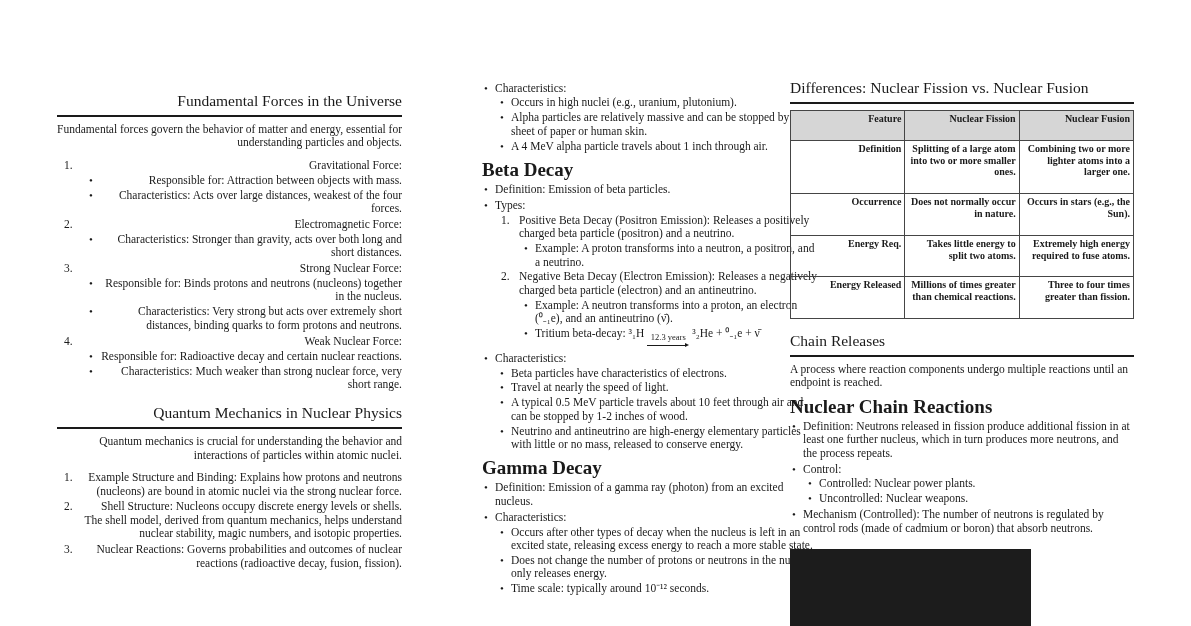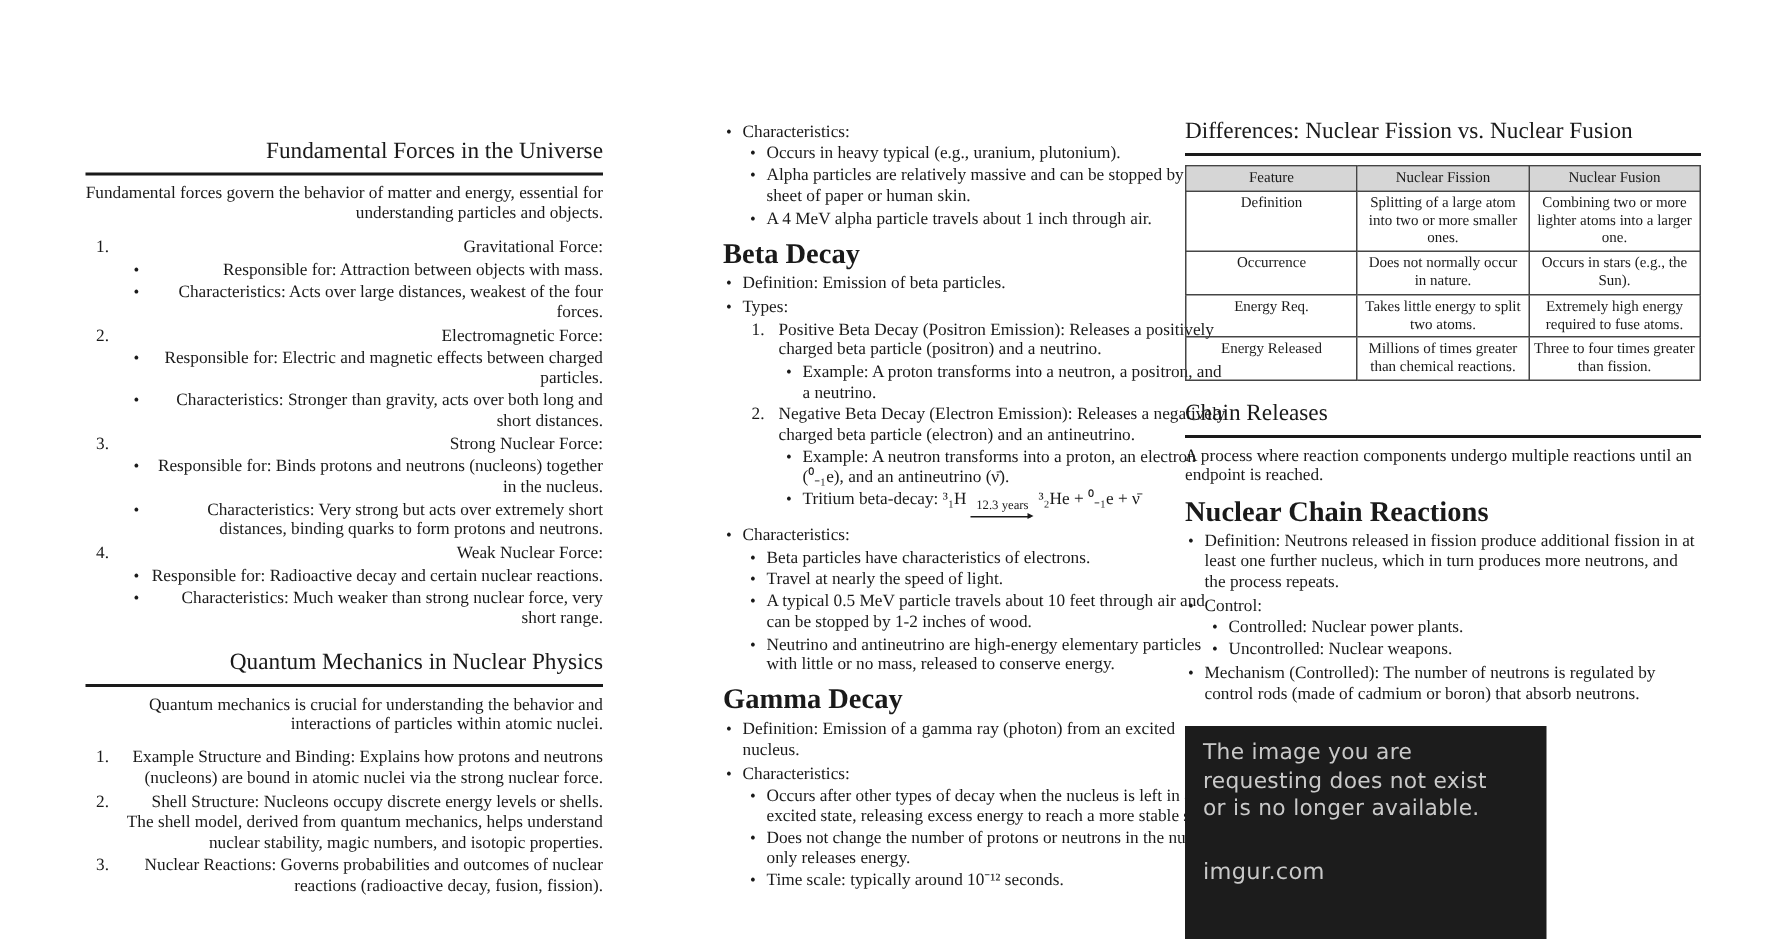--- a/index.html
+++ b/index.html
@@ -42,22 +42,22 @@
   .stack-arrow .arr::after {
     content:""; position:absolute; right:0; top:1px;
     border-left:4px solid #1a1a1a; border-top:2.5px solid transparent; border-bottom:2.5px solid transparent;
   }
 
   table.cmp-table {
     border-collapse:collapse; width:100%; margin:6px 0 0 0;
     font-size:10px; line-height:11.8px; table-layout:fixed;
   }
   .cmp-table th, .cmp-table td {
-    border:1px solid #454545; padding:2px 3px 2px 3px;
-    text-align:center; vertical-align:top; font-weight:normal; overflow:hidden;
+    border:1px solid #454545; padding:2px 3px 15px 3px;
+    text-align:right; vertical-align:top; font-weight:bold; overflow:hidden;
   }
   .cmp-table th { background:#d6d6d6; }
 
   .imgbox {
     margin-top:14px; width:241px; height:150px; background:#1c1c1c;
     position:relative; padding:9px 12px; color:#c9c9c9;
     font-family:"DejaVu Sans", sans-serif;
   }
   .imgbox .msg { width:204px; font-size:14.5px; line-height:18.5px; letter-spacing:0.2px; }
   .imgbox .site { position:absolute; left:12px; top:88px; font-size:15px; letter-spacing:0.2px; }
@@ -68,21 +68,20 @@
 <div class="col" id="col-left">
   <div class="h2">Fundamental Forces in the Universe</div>
   <div class="para">Fundamental forces govern the behavior of matter and energy, essential for understanding particles and objects.</div>
   <div>
       <ol class="nlist top-ol">
         <li data-marker="1."><span>Gravitational Force:</span><ul class="nlist">
             <li><span>Responsible for: Attraction between objects with mass.</span></li>
             <li><span>Characteristics: Acts over large distances, weakest of the four forces.</span></li>
           </ul></li>
         <li data-marker="2."><span>Electromagnetic Force:</span><ul class="nlist">
-            <li><span>Responsible for: Electric and magnetic effects between charged particles.</span></li>
             <li><span>Characteristics: Stronger than gravity, acts over both long and short distances.</span></li>
           </ul></li>
         <li data-marker="3."><span>Strong Nuclear Force:</span><ul class="nlist">
             <li><span>Responsible for: Binds protons and neutrons (nucleons) together in the nucleus.</span></li>
             <li><span>Characteristics: Very strong but acts over extremely short distances, binding quarks to form protons and neutrons.</span></li>
           </ul></li>
         <li data-marker="4."><span>Weak Nuclear Force:</span><ul class="nlist">
             <li><span>Responsible for: Radioactive decay and certain nuclear reactions.</span></li>
             <li><span>Characteristics: Much weaker than strong nuclear force, very short range.</span></li>
           </ul></li>
@@ -96,21 +95,21 @@
         <li data-marker="2."><span>Shell Structure: Nucleons occupy discrete energy levels or shells. The shell model, derived from quantum mechanics, helps understand nuclear stability, magic numbers, and isotopic properties.</span></li>
         <li data-marker="3."><span>Nuclear Reactions: Governs probabilities and outcomes of nuclear reactions (radioactive decay, fusion, fission).</span></li>
       </ol>
     </div>
 </div>
 
 <div class="col" id="col-mid">
   <div>
       <ul class="nlist">
         <li><span>Characteristics:</span><ul class="nlist">
-            <li><span>Occurs in heavy typical (e.g., uranium, plutonium).</span></li>
+            <li><span>Occurs in high nuclei (e.g., uranium, plutonium).</span></li>
             <li><span>Alpha particles are relatively massive and can be stopped by a sheet of paper or human skin.</span></li>
             <li><span>A 4 MeV alpha particle travels about 1 inch through air.</span></li>
           </ul></li>
       </ul>
     </div>
   <div class="h3">Beta Decay</div>
   <div>
       <ul class="nlist">
         <li><span>Definition: Emission of beta particles.</span></li>
         <li><span>Types:</span><ol class="nlist">
@@ -183,16 +182,15 @@
       <ul class="nlist">
         <li><span>Definition: Neutrons released in fission produce additional fission in at least one further nucleus, which in turn produces more neutrons, and the process repeats.</span></li>
         <li><span>Control:</span><ul class="nlist">
             <li><span>Controlled: Nuclear power plants.</span></li>
             <li><span>Uncontrolled: Nuclear weapons.</span></li>
           </ul></li>
         <li><span>Mechanism (Controlled): The number of neutrons is regulated by control rods (made of cadmium or boron) that absorb neutrons.</span></li>
       </ul>
     </div>
   <div class="imgbox">
-    <div class="msg">The image you are requesting does not exist or is no longer available.</div>
     <div class="site">imgur.com</div>
   </div>
 </div>
 
 </body></html>

